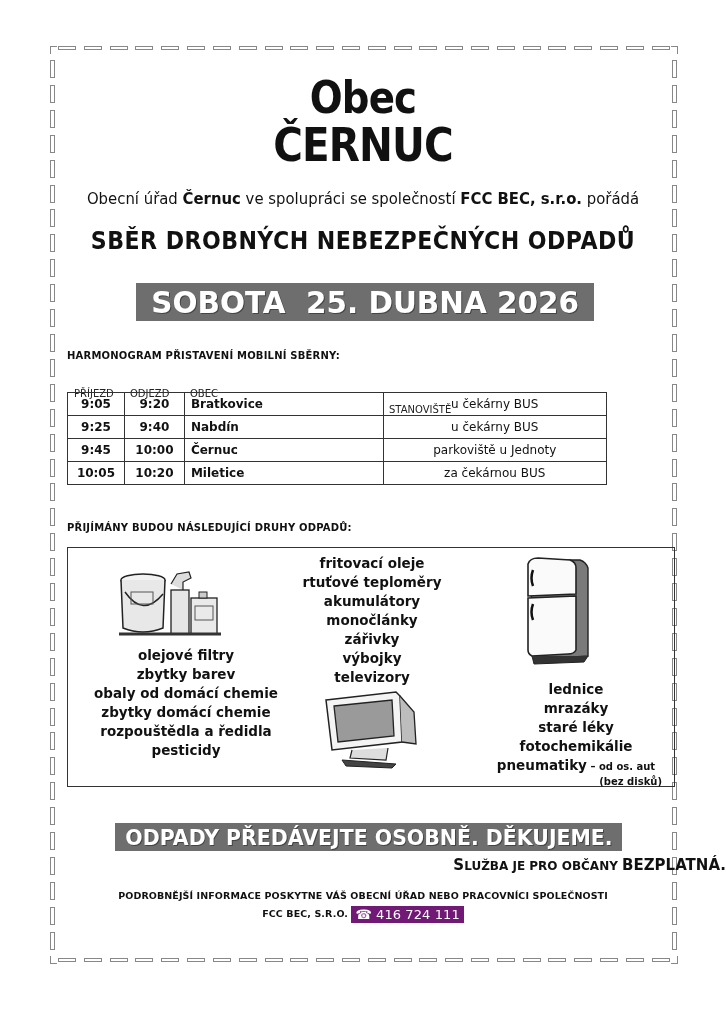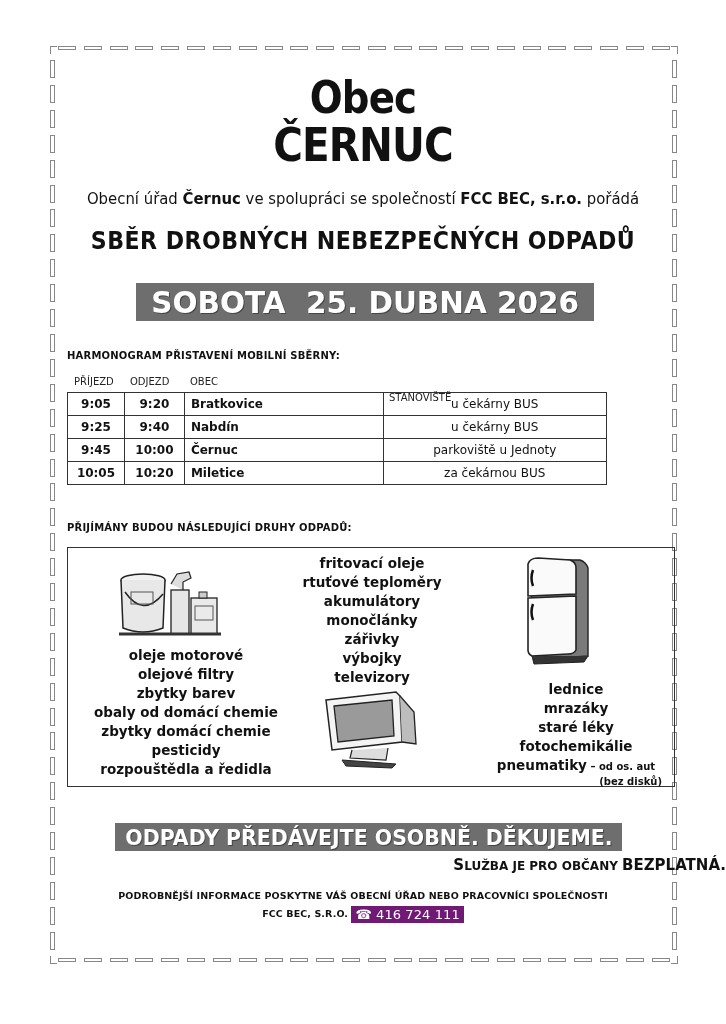--- a/index.html
+++ b/index.html
@@ -42,21 +42,21 @@
     display: flex; align-items: center; justify-content: center; letter-spacing: 0px;
     text-shadow: 1px 1px 0 #444;
   }
   .date-banner span { display: inline-block; transform: scaleX(0.95); white-space: pre; }
 
   .section-label {
     position: absolute; left: 67px; font-size: 10px; font-weight: bold; letter-spacing: 0.2px;
   }
 
   .sched-head {
-    position: absolute; top: 376px; left: 66px; width: 612px; height: 14px; font-size: 10px; color: #222;
+    position: absolute; top: 388px; left: 66px; width: 612px; height: 14px; font-size: 10px; color: #222;
   }
   .sched-head span { position: absolute; top: 0; }
 
   table.schedule {
     position: absolute; left: 67px; top: 392px; width: 540px;
     border-collapse: collapse; font-size: 12px;
   }
   table.schedule td {
     border: 1px solid #333; height: 23px; padding: 0 6px; box-sizing: border-box;
   }
@@ -298,27 +298,26 @@
     <path d="M12 30 Q30 56 50 32" fill="none" stroke="#222" stroke-width="1.5"></path>
     <rect x="18" y="30" width="22" height="12" fill="none" stroke="#555" stroke-width="1"></rect>
     <path d="M58 22 L64 12 L76 10 L78 16 L70 20 L70 28" fill="#ddd" stroke="#222" stroke-width="1.2"></path>
     <rect x="58" y="28" width="18" height="44" fill="#e6e6e6" stroke="#222" stroke-width="1.3"></rect>
     <rect x="78" y="36" width="26" height="36" fill="#eaeaea" stroke="#222" stroke-width="1.3"></rect>
     <rect x="86" y="30" width="8" height="6" fill="#ccc" stroke="#222" stroke-width="1"></rect>
     <rect x="82" y="44" width="18" height="14" fill="none" stroke="#555" stroke-width="1"></rect>
     <path d="M6 72 L108 72" stroke="#333" stroke-width="3"></path>
   </svg>
   <div class="waste-col" style="left:0;width:236px;top:98px;">
-    <div>oleje motorové</div>
     <div>olejové filtry</div>
     <div>zbytky barev</div>
     <div>obaly od domácí chemie</div>
     <div>zbytky domácí chemie</div>
+    <div>rozpouštědla a ředidla</div>
     <div>pesticidy</div>
-    <div>rozpouštědla a ředidla</div>
   </div>
 
   <div class="waste-col" style="left:216px;width:176px;top:6px;">
     <div>fritovací oleje</div>
     <div>rtuťové teploměry</div>
     <div>akumulátory</div>
     <div>monočlánky</div>
     <div>zářivky</div>
     <div>výbojky</div>
     <div>televizory</div>

